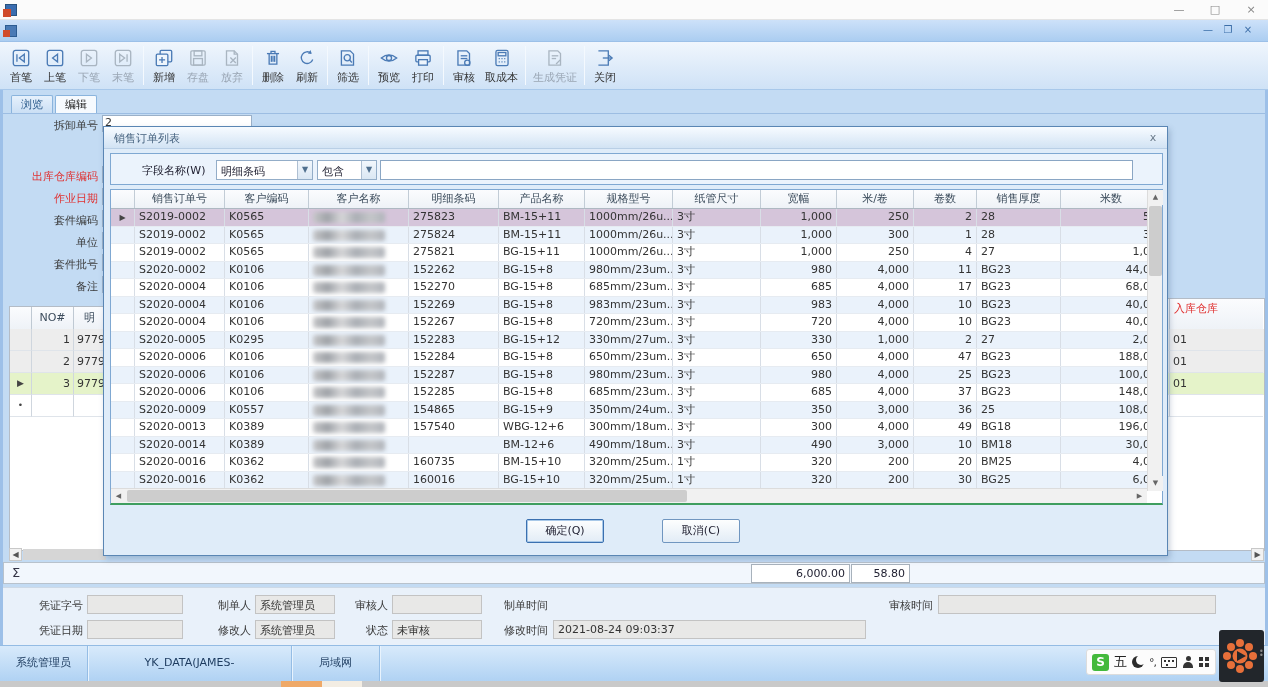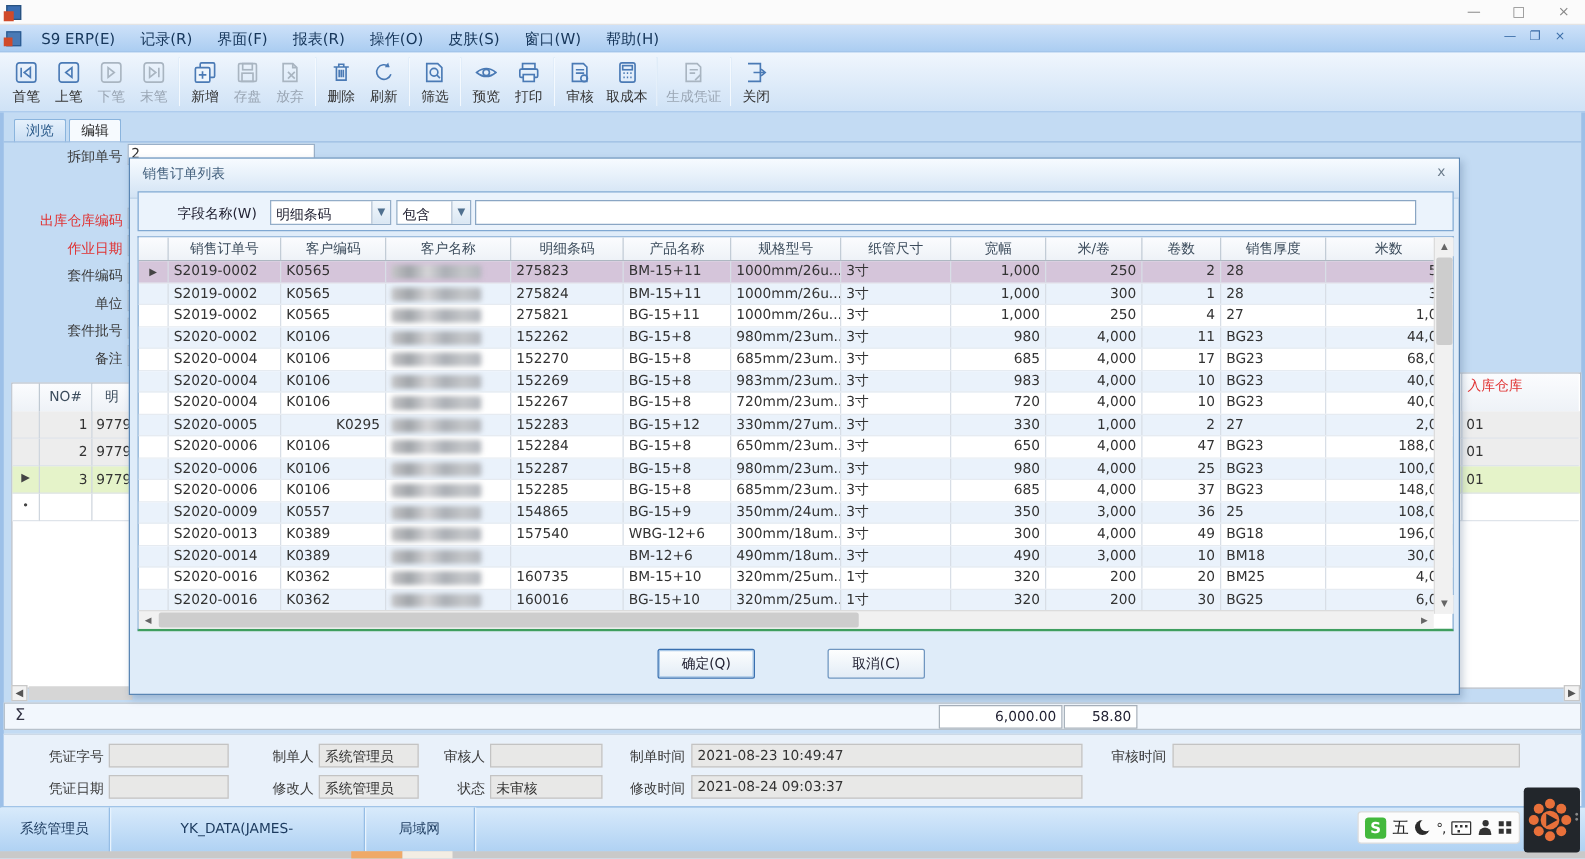--- a/index.html
+++ b/index.html
@@ -40,21 +40,21 @@
   .fsliver { background:#fff; border:1px solid #9ab0c8; font-size:11px; color:#333; padding-left:2px; overflow:hidden; }
 
   
   .bgrid { background:#fff; border:1px solid #b4bcc6; }
   .bg-hcell { font-size:11px; color:#3c4c5c; text-align:center; border-right:1px solid #bfc9d3; background:linear-gradient(#fbfcfe,#eef2f7); line-height:22px; height:22px; }
   .bg-cell { font-size:11px; color:#333; height:22px; line-height:21px; border-right:1px solid #cfd6de; border-bottom:1px solid #dfe4ea; padding:0 3px; }
   .rowsel { color:#444; font-size:9px; text-align:center; }
 
   
   .dialog { left:103px; top:126px; width:1065px; height:430px; background:#dfecf9; border:1px solid #5a86b4; box-shadow:2px 3px 6px rgba(40,70,110,.25); z-index:10; }
-  .dlg-title { position:absolute; left:0; top:0; width:100%; height:32px; background:linear-gradient(#f7fbff,#d2e3f4); border-bottom:1px solid #b9cfe6; }
+  .dlg-title { position:absolute; left:0; top:0; width:100%; height:22px; background:linear-gradient(#f7fbff,#d2e3f4); border-bottom:1px solid #b9cfe6; }
   .dlg-title span.t { position:absolute; left:10px; top:4px; font-size:11px; color:#44617e; }
   .dlg-close { position:absolute; right:6px; top:3px; width:16px; height:16px; text-align:center; line-height:15px; color:#6a7a8a; font-size:11px; }
   .filterbar { position:absolute; left:6px; top:26px; width:1053px; height:32px; border:1px solid #7fa8d2; background:#ebf3fc; }
   .filterbar .lab { position:absolute; left:31px; top:9px; font-size:11px; color:#223; }
   .combo { position:absolute; top:6px; height:20px; background:#fff; border:1px solid #93adc8; font-size:11px; color:#223; }
   .combo .val { position:absolute; left:4px; top:3px; white-space:nowrap; }
   .combo .arrow { position:absolute; right:0; top:0; width:15px; height:100%; background:linear-gradient(#f2f7fc,#dae7f3); border-left:1px solid #aebfd2; color:#50708f; font-size:8px; text-align:center; line-height:18px; }
   .filter-input { position:absolute; left:269px; top:6px; width:753px; height:20px; border:1px solid #8aa6c4; background:#fff; font-size:11px; padding:0 3px; font-family:inherit; }
 
   .gridwrap { position:absolute; left:6px; top:62px; width:1053px; height:316px; background:#fff; border:1px solid #7fa8d2; border-bottom:2px solid #3f9e5f; }
@@ -116,30 +116,20 @@
 
   <div class="abs titlebar">
     <span class="app-mini-icon"></span>
     <span class="winctl" style="right:72px;">—</span>
     <span class="winctl" style="right:36px;">□</span>
     <span class="winctl" style="right:0;">×</span>
   </div>
 
   <div class="abs menubar">
     <span class="app-ico"></span>
-    <span id="menu-items" style="display:flex;">
-        <span class="menu-item">S9 ERP(E)</span>
-        <span class="menu-item">记录(R)</span>
-        <span class="menu-item">界面(F)</span>
-        <span class="menu-item">报表(R)</span>
-        <span class="menu-item">操作(O)</span>
-        <span class="menu-item">皮肤(S)</span>
-        <span class="menu-item">窗口(W)</span>
-        <span class="menu-item">帮助(H)</span>
-      </span>
   </div>
   <span class="abs mdi-ctl" style="right:52px;">—</span>
   <span class="abs mdi-ctl" style="right:32px;">❐</span>
   <span class="abs mdi-ctl" style="right:12px;">×</span>
 
   <div class="abs toolbar" id="toolbar">
       <div class="tbtn">
         <span class="ticon"><svg viewBox="0 0 20 20" width="22" height="22" fill="none" stroke="currentColor" stroke-width="1.2">
             <rect x="3" y="3" width="14" height="14" rx="2"></rect>
             <path d="M13 6.5 L8.5 10 L13 13.5 Z"></path>
@@ -372,21 +362,20 @@
   </div>
 
   <div class="abs footer" id="footer">
       <div class="ff-label" style="left: -10px; top: 10px; width: 90px;">凭证字号</div>
       <div class="ff-box" style="left: 84px; top: 7px; width: 96px;"></div>
       <div class="ff-label" style="left: 158px; top: 10px; width: 90px;">制单人</div>
       <div class="ff-box" style="left: 252px; top: 7px; width: 80px;">系统管理员</div>
       <div class="ff-label" style="left: 295px; top: 10px; width: 90px;">审核人</div>
       <div class="ff-box" style="left: 389px; top: 7px; width: 90px;"></div>
       <div class="ff-label" style="left: 455px; top: 10px; width: 90px;">制单时间</div>
-      <div class="ff-box" style="left: 550px; top: 7px; width: 313px;">2021-08-23 10:49:47</div>
       <div class="ff-label" style="left: 840px; top: 10px; width: 90px;">审核时间</div>
       <div class="ff-box" style="left: 935px; top: 7px; width: 278px;"></div>
       <div class="ff-label" style="left: -10px; top: 35px; width: 90px;">凭证日期</div>
       <div class="ff-box" style="left: 84px; top: 32px; width: 96px;"></div>
       <div class="ff-label" style="left: 158px; top: 35px; width: 90px;">修改人</div>
       <div class="ff-box" style="left: 252px; top: 32px; width: 80px;">系统管理员</div>
       <div class="ff-label" style="left: 295px; top: 35px; width: 90px;">状态</div>
       <div class="ff-box" style="left: 389px; top: 32px; width: 90px;">未审核</div>
       <div class="ff-label" style="left: 455px; top: 35px; width: 90px;">修改时间</div>
       <div class="ff-box" style="left: 550px; top: 32px; width: 313px;">2021-08-24 09:03:37</div>
@@ -565,21 +554,21 @@
             <div class="gc" style="width:88px;">3寸</div>
             <div class="gc r" style="width:76px;">720</div>
             <div class="gc r" style="width:77px;">4,000</div>
             <div class="gc r" style="width:63px;">10</div>
             <div class="gc" style="width:84px;">BG23</div>
             <div class="gc r" style="width:82px;flex:1 1 auto;">40,00</div>
           </div>
           <div class="grow alt">
             <div class="gc selcol" style="width:24px;"></div>
             <div class="gc" style="width:90px;">S2020-0005</div>
-            <div class="gc" style="width:84px;text-align:right;">K0295</div>
+            <div class="gc" style="width:84px;">K0295</div>
             <div class="gc" style="width:100px;"><span class="blurname"></span></div>
             <div class="gc" style="width:90px;">152283</div>
             <div class="gc" style="width:86px;">BG-15+12</div>
             <div class="gc" style="width:88px;">330mm/27um...</div>
             <div class="gc" style="width:88px;">3寸</div>
             <div class="gc r" style="width:76px;">330</div>
             <div class="gc r" style="width:77px;">1,000</div>
             <div class="gc r" style="width:63px;">2</div>
             <div class="gc" style="width:84px;">27</div>
             <div class="gc r" style="width:82px;flex:1 1 auto;">2,00</div>

